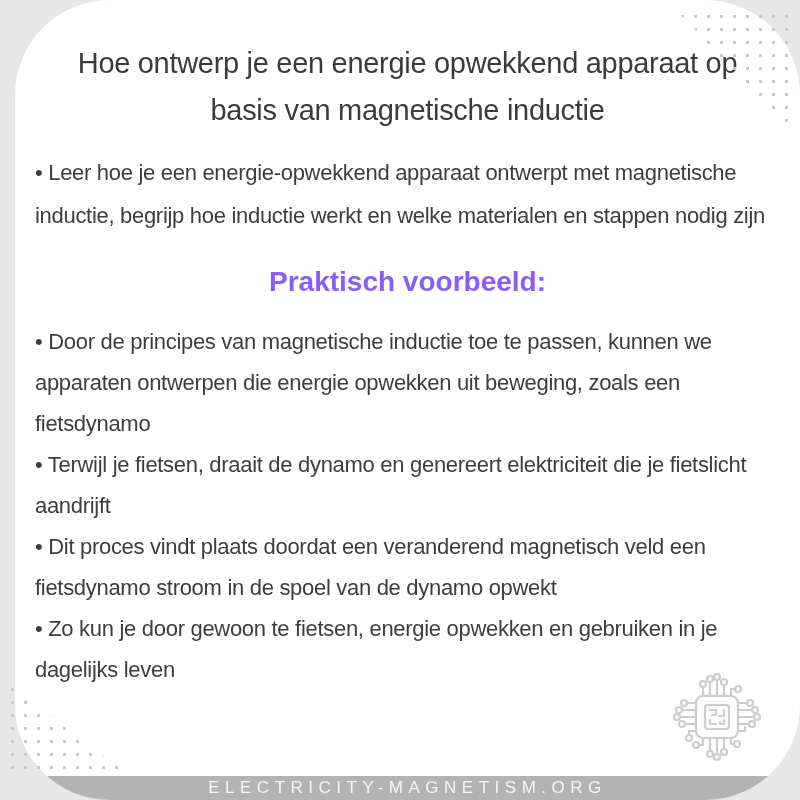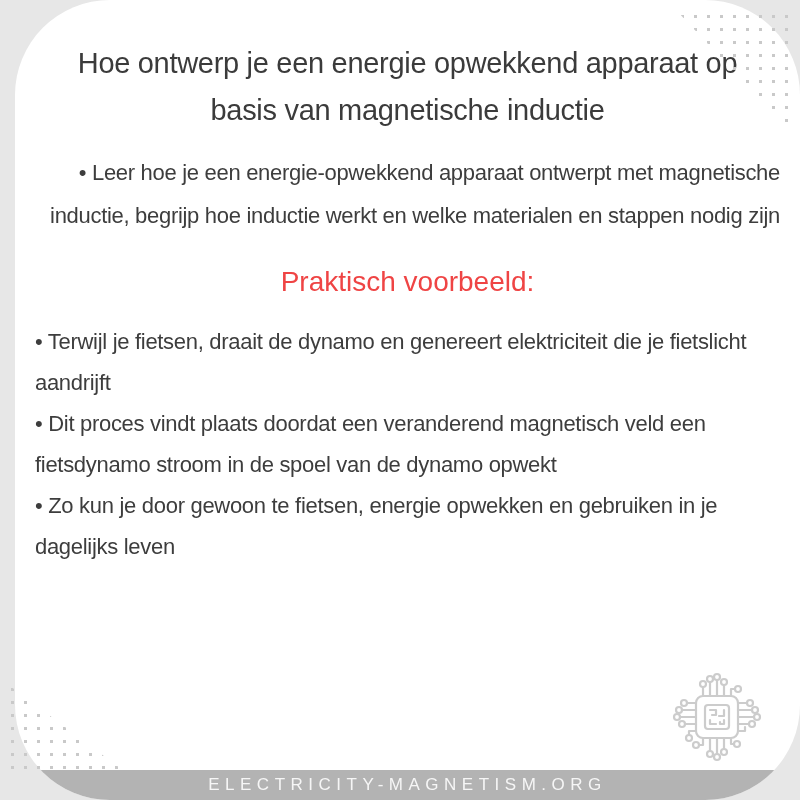--- a/index.html
+++ b/index.html
@@ -29,35 +29,35 @@
     color: #3b3b3b;
   }
   .bullet {
     margin: 0;
     padding: 0 20px;
     font-size: 22px;
     line-height: 43px;
     letter-spacing: -0.3px;
     color: #3d3d3d;
   }
-  .intro-bullet { margin-top: 17px; text-align: right; }
+  .intro-bullet { margin-top: 17px; }
   .subheading {
     margin: 25px auto 0 auto;
     text-align: center;
     font-size: 28px;
     line-height: 40px;
-    font-weight: 400;
-    color: #ef4444;
+    font-weight: 700;
+    color: #8b5cf6;
   }
   .main-bullets { margin-top: 19px; }
   .main-bullets .bullet { line-height: 41px; }
   .footer-band {
     position: absolute;
     left: 0; right: 0; bottom: 0;
-    height: 30px;
+    height: 24px;
     background: #b3b3b3;
     display: flex; align-items: center; justify-content: center;
   }
   .footer-text {
     color: rgba(255,255,255,0.88);
     font-size: 17px;
     letter-spacing: 5.5px;
     font-weight: 400;
     text-transform: uppercase;
     white-space: nowrap;
@@ -90,20 +90,21 @@
 
 <div class="card">
   <div class="content">
     <h1 class="title">Hoe ontwerp je een energie opwekkend apparaat op basis van magnetische inductie</h1>
 
     <p class="bullet intro-bullet">• Leer hoe je een energie-opwekkend apparaat ontwerpt met magnetische inductie, begrijp hoe inductie werkt en welke materialen en stappen nodig zijn</p>
 
     <h2 class="subheading">Praktisch voorbeeld:</h2>
 
     <div class="main-bullets">
+      <p class="bullet">• Door de principes van magnetische inductie toe te passen, kunnen we apparaten ontwerpen die energie opwekken uit beweging, zoals een fietsdynamo</p>
       <p class="bullet">• Terwijl je fietsen, draait de dynamo en genereert elektriciteit die je fietslicht aandrijft</p>
       <p class="bullet">• Dit proces vindt plaats doordat een veranderend magnetisch veld een fietsdynamo stroom in de spoel van de dynamo opwekt</p>
       <p class="bullet">• Zo kun je door gewoon te fietsen, energie opwekken en gebruiken in je dagelijks leven</p>
     </div>
   </div>
 
   <div class="chip-icon-wrap">
     <svg viewBox="0 0 104 104" fill="none" stroke="#cccccc" stroke-width="2.2" stroke-linecap="round" stroke-linejoin="round">
 
       <rect x="31" y="31" width="42" height="42" rx="7"></rect>

